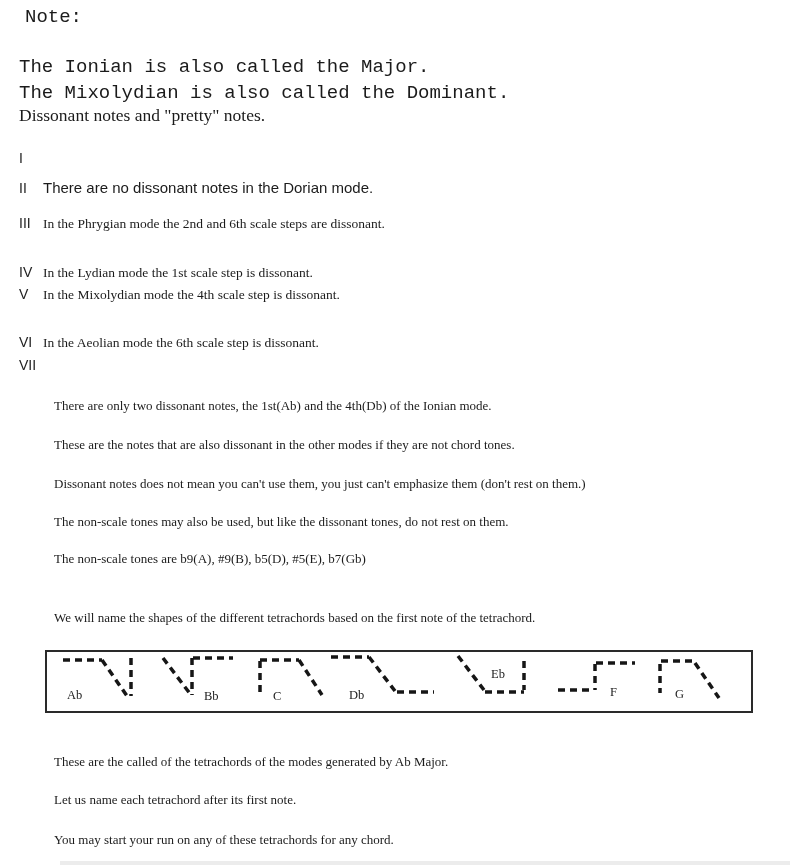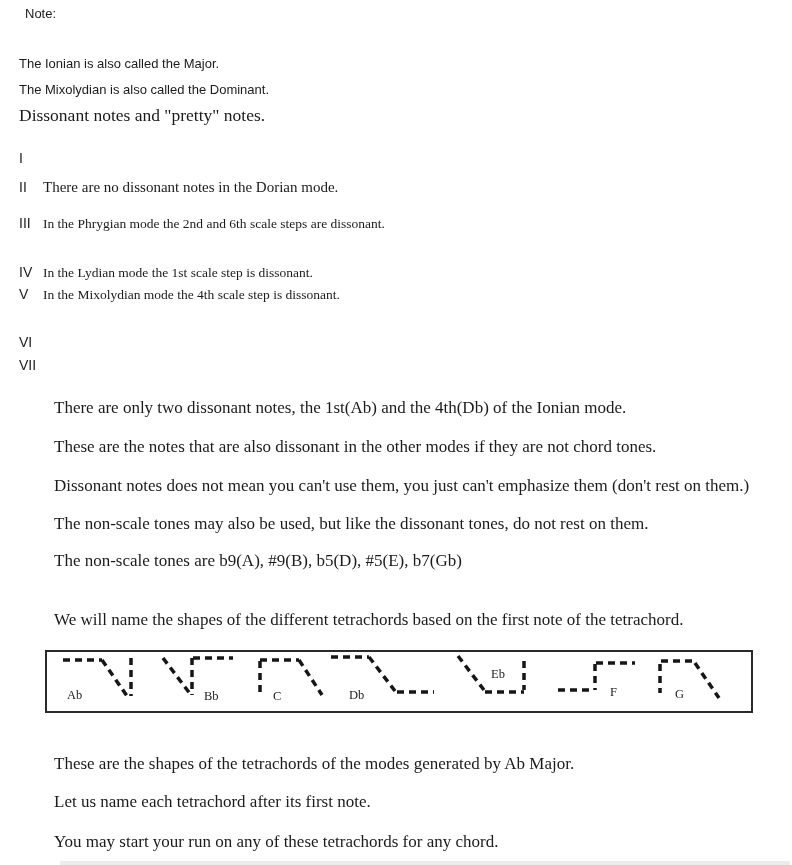--- a/index.html
+++ b/index.html
@@ -1,35 +1,35 @@
 <!DOCTYPE html>
 <html><head>
 <meta charset="utf-8">
 <style>
   html,body{margin:0;padding:0}
   body{
     width:792px;height:865px;background:#ffffff;position:relative;
     font-family:"Liberation Serif", serif;color:#1b1b1b;overflow:hidden;
   }
   .abs{position:absolute;white-space:nowrap;}
-  .serif{font-family:Liberation Sans, sans-serif;font-size:13px;}
+  .serif{font-family:Liberation Mono, monospace;font-size:19px;}
   .l-note{left:25px;top:6px;}
   .l-intro1{left:19px;top:56px;}
   .l-intro2{left:19px;top:82px;}
   .l-heading{left:19px;top:105px;font-size:17.5px;font-family:"Liberation Serif", serif;}
   .mode-row{left:19px;display:flex;align-items:baseline;}
   .mode-numeral{
     font-family:"Liberation Sans", sans-serif;font-size:14px;color:#222;
     display:inline-block;width:24px;flex:0 0 24px;
   }
   .mode-text-serif{font-family:"Liberation Serif", serif;font-size:13.5px;}
-  .mode-text-sans{font-family:Liberation Serif, serif;font-size:15px;}
+  .mode-text-sans{font-family:Liberation Sans, sans-serif;font-size:15px;}
   .mr1{top:150px}.mr2{top:179px}.mr3{top:215px}.mr4{top:264px}
   .mr5{top:286px}.mr6{top:334px}.mr7{top:357px}
-  .para{left:54px;font-family:"Liberation Serif", serif;font-size:17px;}
+  .para{left:54px;font-family:"Liberation Serif", serif;font-size:13px;}
   .p1{top:398px}.p2{top:437px}.p3{top:476px}.p4{top:514px}.p5{top:551px}.p6{top:610px}
   .c1{top:754px}.c2{top:792px}.c3{top:832px}
   .tetra-box{
     position:absolute;left:45px;top:650px;width:704px;height:59px;
     border:2px solid #2a2a2a;background:#ffffff;
   }
   .tetra-box svg{display:block;width:704px;height:59px;}
   .shape-label{font-family:"Liberation Serif", serif;font-size:12.5px;fill:#1b1b1b;}
   .bottom-edge{
     position:absolute;left:60px;top:861px;width:730px;height:4px;background:#ececec;
@@ -59,20 +59,21 @@
 <div class="abs mode-row mr4">
   <span class="mode-numeral">IV</span>
   <span class="mode-text-serif">In the Lydian mode the 1st scale step is dissonant.</span>
 </div>
 <div class="abs mode-row mr5">
   <span class="mode-numeral">V</span>
   <span class="mode-text-serif">In the Mixolydian mode the 4th scale step is dissonant.</span>
 </div>
 <div class="abs mode-row mr6">
   <span class="mode-numeral">VI</span>
+  <span class="mode-text-serif">In the Aeolian mode the 6th scale step is dissonant.</span>
 </div>
 <div class="abs mode-row mr7">
   <span class="mode-numeral">VII</span>
 </div>
 
 <div class="abs para p1">There are only two dissonant notes, the 1st(Ab) and the 4th(Db) of the Ionian mode.</div>
 <div class="abs para p2">These are the notes that are also dissonant in the other modes if they are not chord tones.</div>
 <div class="abs para p3">Dissonant notes does not mean you can't use them, you just can't emphasize them (don't rest on them.)</div>
 <div class="abs para p4">The non-scale tones may also be used, but like the dissonant tones, do not rest on them.</div>
 <div class="abs para p5">The non-scale tones are b9(A), #9(B), b5(D), #5(E), b7(Gb)</div>
@@ -104,17 +105,17 @@
       <line x1="548" y1="12" x2="548" y2="38" stroke="#161616" stroke-width="3.5" stroke-dasharray="7,5"></line>
       <line x1="549" y1="11" x2="588" y2="11" stroke="#161616" stroke-width="3.5" stroke-dasharray="7,5"></line>
       <text x="563" y="44" class="shape-label">F</text>
       <line x1="613" y1="12" x2="613" y2="41" stroke="#161616" stroke-width="3.5" stroke-dasharray="7,5"></line>
       <line x1="614" y1="9" x2="648" y2="9" stroke="#161616" stroke-width="3.5" stroke-dasharray="7,5"></line>
       <line x1="648" y1="11" x2="672" y2="46" stroke="#161616" stroke-width="3.5" stroke-dasharray="7,5"></line>
       <text x="628" y="46" class="shape-label">G</text>
     </svg>
 </div>
 
-<div class="abs para c1">These are the shapes of the tetrachords of the modes generated by Ab Major.</div>
+<div class="abs para c1">These are the called of the tetrachords of the modes generated by Ab Major.</div>
 <div class="abs para c2">Let us name each tetrachord after its first note.</div>
 <div class="abs para c3">You may start your run on any of these tetrachords for any chord.</div>
 
 <div class="bottom-edge"></div>
 
 </body></html>

